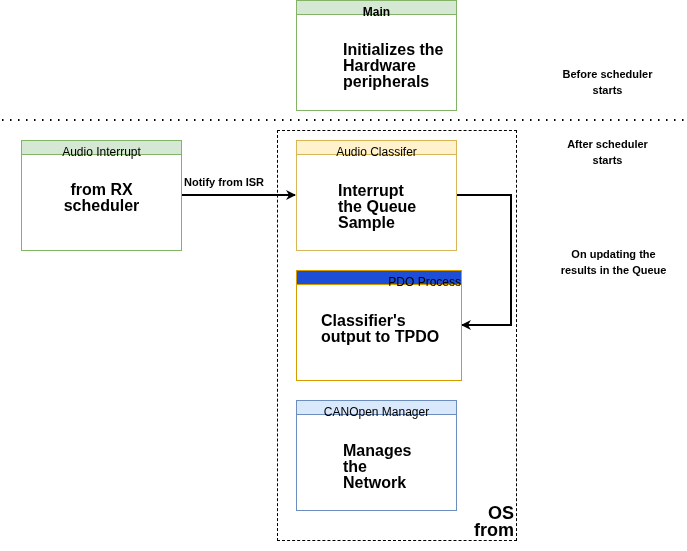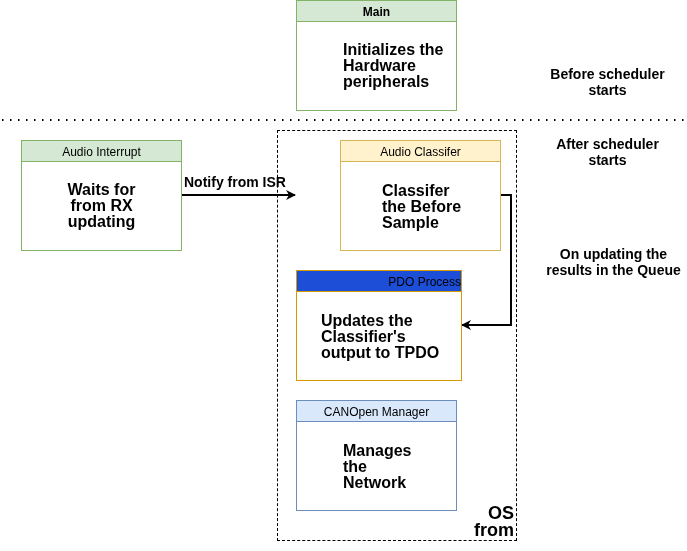--- a/index.html
+++ b/index.html
@@ -1,30 +1,30 @@
 <!DOCTYPE html>
 <html><head>
   <meta charset="utf-8">
   <style>
     html, body { margin: 0; padding: 0; background: #ffffff; }
     body { width: 687px; height: 551px; position: relative; overflow: hidden;
            font-family: "Liberation Sans", "DejaVu Sans", sans-serif; color: #000; }
     .box { position: absolute; box-sizing: border-box; background: #fff; }
-    .box .hdr { box-sizing: border-box; height: 21px; line-height: 22px; text-align: center;
+    .box .hdr { box-sizing: border-box; height: 14px; line-height: 22px; text-align: center;
                 font-size: 12px; }
     .box .body { position: absolute; font-size: 16px; font-weight: bold; line-height: 16px; }
     .green { border: 1px solid #82b366; }
     .green .hdr { background: #d5e8d4; border-bottom: 1px solid #82b366; }
     .yellow { border: 1px solid #d6b656; }
     .yellow .hdr { background: #fff2cc; border-bottom: 1px solid #d6b656; }
     .orange { border: 1px solid #d79b00; }
     .orange .hdr { background: #1d4ed8; border-bottom: 1px solid #d79b00; text-align: right; }
     .blue { border: 1px solid #6c8ebf; }
     .blue .hdr { background: #dae8fc; border-bottom: 1px solid #6c8ebf; }
-    .label { position: absolute; font-size: 14px; font-weight: bold; text-align: center; line-height: 16px; }
+    .label { position: absolute; font-size: 11px; font-weight: bold; text-align: center; line-height: 16px; }
     .container { position: absolute; box-sizing: border-box; border: 1px dashed #000; }
     svg.lines { position: absolute; left: 0; top: 0; }
   </style>
 </head>
 <body>
 
 <div class="container" style="left:277px; top:130px; width:240px; height:411px;"></div>
 <div class="label" style="left:474px; top:505px; width:40px; font-size:18px; line-height:17px; text-align:right;">
   <div>OS</div>
   <div>from</div>
@@ -46,39 +46,37 @@
   <div class="body" style="left:46px; top:41px;">
     <div>Initializes the</div>
     <div>Hardware</div>
     <div>peripherals</div>
   </div>
 </div>
 
 <div class="box green" style="left:21px; top:140px; width:161px; height:111px;">
   <div class="hdr">Audio Interrupt</div>
   <div class="body" style="left:0; width:159px; top:41px; text-align:center;">
-    <div>Waits for</div>
     <div>from RX</div>
-    <div>updating</div>
+    <div>scheduler</div>
   </div>
 </div>
 
-<div class="box yellow" style="left:296px; top:140px; width:161px; height:111px;margin-left:44px;">
+<div class="box yellow" style="left:296px; top:140px; width:161px; height:111px;">
   <div class="hdr">Audio Classifer</div>
   <div class="body" style="left:41px; top:42px;">
-    <div>Classifer</div>
-    <div>the Before</div>
+    <div>Interrupt</div>
+    <div>the Queue</div>
     <div>Sample</div>
   </div>
 </div>
 
 <div class="box orange" style="left:296px; top:270px; width:166px; height:111px;">
   <div class="hdr">PDO Process</div>
   <div class="body" style="left:24px; top:42px;">
-    <div>Updates the</div>
     <div>Classifier's</div>
     <div>output to TPDO</div>
   </div>
 </div>
 
 <div class="box blue" style="left:296px; top:400px; width:161px; height:111px;">
   <div class="hdr">CANOpen Manager</div>
   <div class="body" style="left:46px; top:42px;">
     <div>Manages</div>
     <div>the</div>

